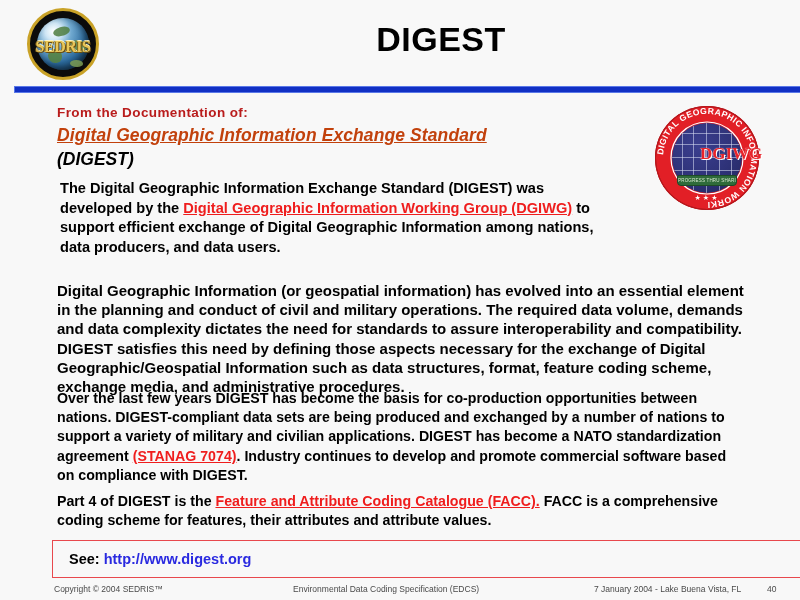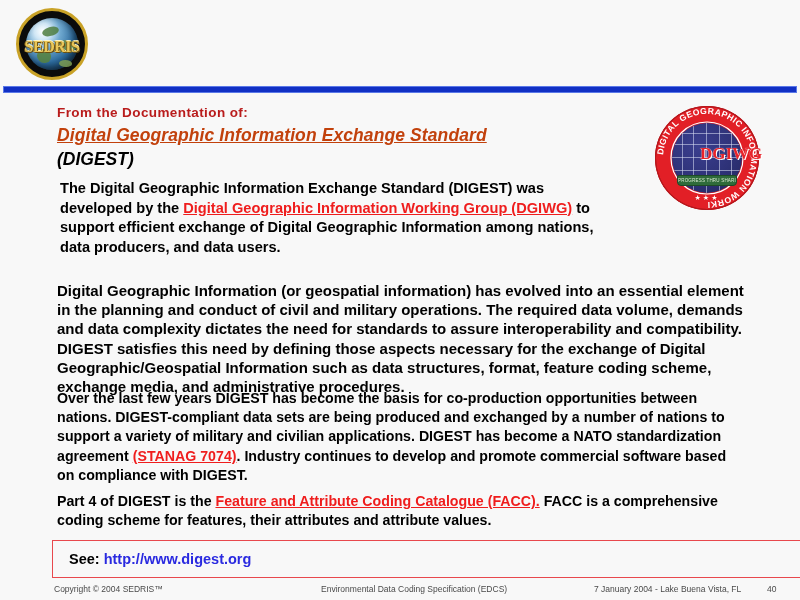--- a/index.html
+++ b/index.html
@@ -10,21 +10,21 @@
     overflow: hidden;
   }
   #slide {
     position: relative;
     width: 800px; height: 600px;
     background: #f8f8f8;
   }
 
   
   #header {
-    position: absolute; left: 0; top: 0; width: 756px; height: 88px;
+    position: absolute; left: 11px; top: 0; width: 756px; height: 88px;
   }
   #sedris-logo {
     position: absolute; left: 16px; top: 8px;
     width: 72px; height: 72px;
     border-radius: 50%;
     background: #0b0b0b;
     border: 3px solid #c9a227;
     overflow: hidden;
   }
   #sedris-logo .globe {
@@ -153,41 +153,42 @@
     white-space: nowrap;
   }
   #see-box .url { color: #2a2ae0; }
 
   
   #footer {
     position: absolute; left: 0; top: 582px; width: 800px; height: 18px;
     font-size: 8.5px; color: #4a4a4a;
   }
   #footer .fl { position: absolute; left: 30px; top: 2px; white-space: nowrap; margin-left: 24px; }
-  #footer .fc { position: absolute; left: 293px; top: 2px; white-space: nowrap; margin-left: 28px; }
+  #footer .fc { position: absolute; left: 293px; top: 2px; white-space: nowrap; }
   #footer .fr { position: absolute; left: 594px; top: 2px; white-space: nowrap; }
   #footer .fp { position: absolute; left: 767px; top: 2px; white-space: nowrap; }
 </style>
 </head>
 <body>
 
 <div id="slide">
 
   <div id="header">
 
     <div id="sedris-logo">
       <div class="globe">
         <div class="land l1"></div>
         <div class="land l2"></div>
         <div class="land l3"></div>
         <div class="land l4"></div>
       </div>
       <div class="wordmark">SEDRIS</div>
     </div>
 
+    <div id="slide-title">DIGEST</div>
 
     <div id="header-rule"></div>
   </div>
 
   <div id="body">
 
     <div class="from-line">From the Documentation of:</div>
     <div class="doc-title">Digital Geographic Information Exchange Standard</div>
     <div class="doc-title-2">(DIGEST)</div>
 

